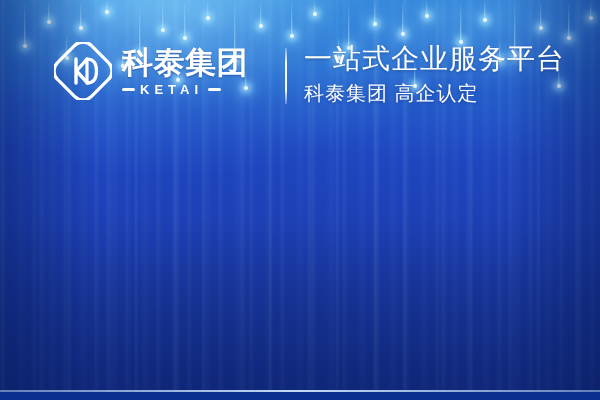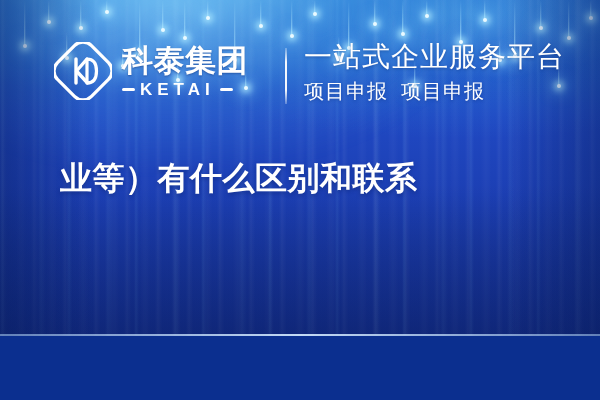--- a/index.html
+++ b/index.html
@@ -3,21 +3,21 @@
 <meta charset="utf-8">
 <style>
   html, body {
     margin: 0;
     padding: 0;
     background: #0b2f8f;
   }
   .banner {
     position: relative;
     width: 600px;
-    height: 336px;
+    height: 392px;
     overflow: hidden;
     font-family: "Liberation Sans", sans-serif;
     background: #1d49bd;
   }
 
   
   .bg-base {
     position: absolute;
     inset: 0;
     background:
@@ -129,36 +129,36 @@
     gap: 5px;
   }
   .logo-dash {
     display: block;
     width: 13px; height: 3px;
     background: #ffffff;
     border-radius: 2px;
   }
   .logo-en {
     color: #ffffff;
-    font-size: 17px;
+    font-size: 13px;
     font-weight: 700;
     letter-spacing: 5px;
     line-height: 1;
     white-space: nowrap;
   }
   .divider {
     position: absolute;
     left: 285px; top: 48px;
     width: 1.5px; height: 56px;
     background: linear-gradient(180deg, rgba(255,255,255,0.25), rgba(255,255,255,0.95) 25%, rgba(255,255,255,0.95) 75%, rgba(255,255,255,0.25));
   }
   .tagline-block {
     position: absolute;
     left: 304px; top: 44px;
-    font-family: Liberation Mono, monospace;
+    font-family: Liberation Sans, sans-serif;
   }
   .tagline-main {
     color: #ffffff;
     font-size: 28px;
     font-weight: 400;
     letter-spacing: 1px;
     line-height: 1.1;
     white-space: nowrap;
     text-shadow: 0 1px 3px rgba(10,40,110,0.4);
   }
@@ -342,23 +342,22 @@
           <span class="logo-en">KETAI</span>
           <i class="logo-dash"></i>
         </span>
       </span>
     </div>
 
     <div class="divider"></div>
 
     <div class="tagline-block">
       <div class="tagline-main">一站式企业服务平台</div>
-      <div class="tagline-sub">项目申报 项目申报</div>
+      <div class="tagline-sub">科泰集团 高企认定</div>
     </div>
 
   </div>
 
   <div class="headline" id="headline">
-      <div class="headline-line">业等）有什么区别和联系</div>
     </div>
 
   <div class="bottom-edge"></div>
 </div>
 
 </body></html>

